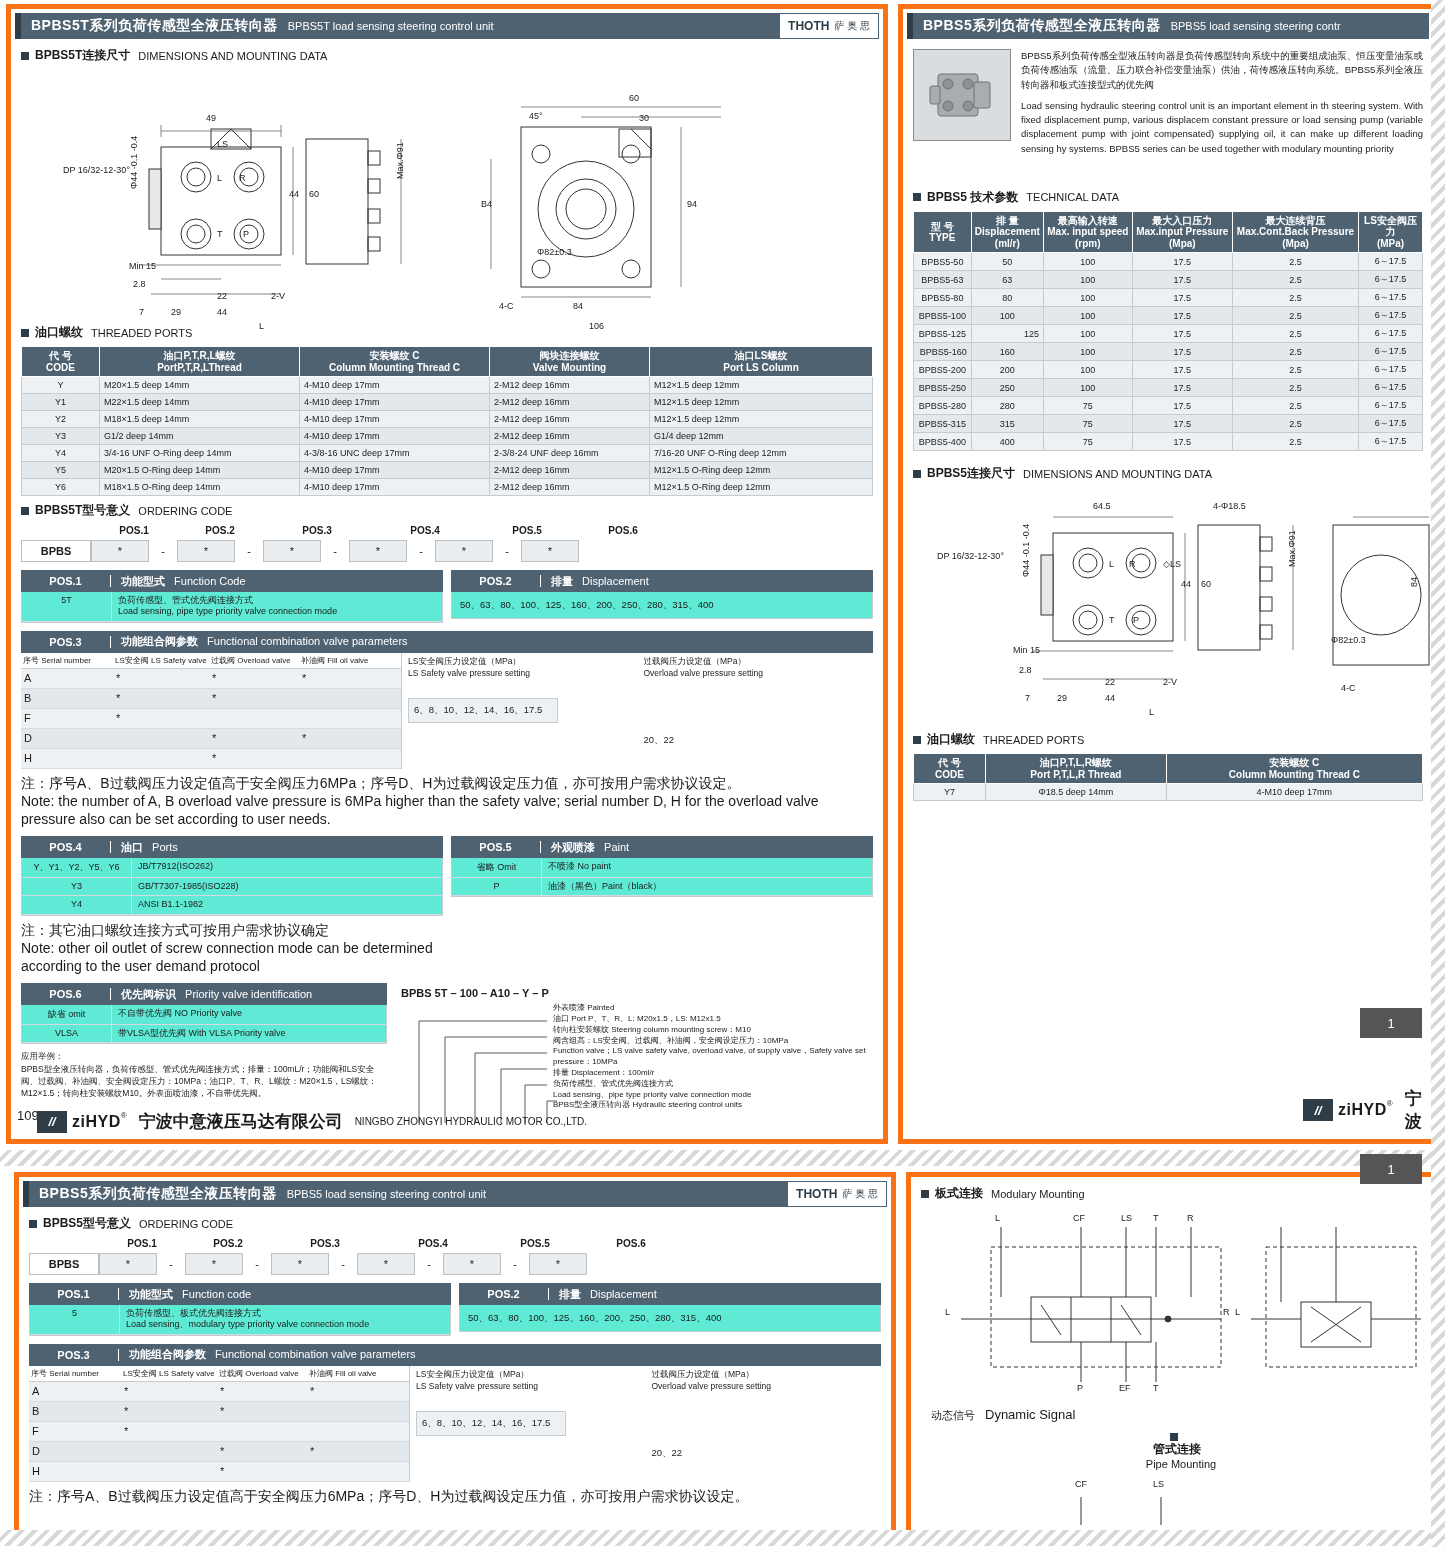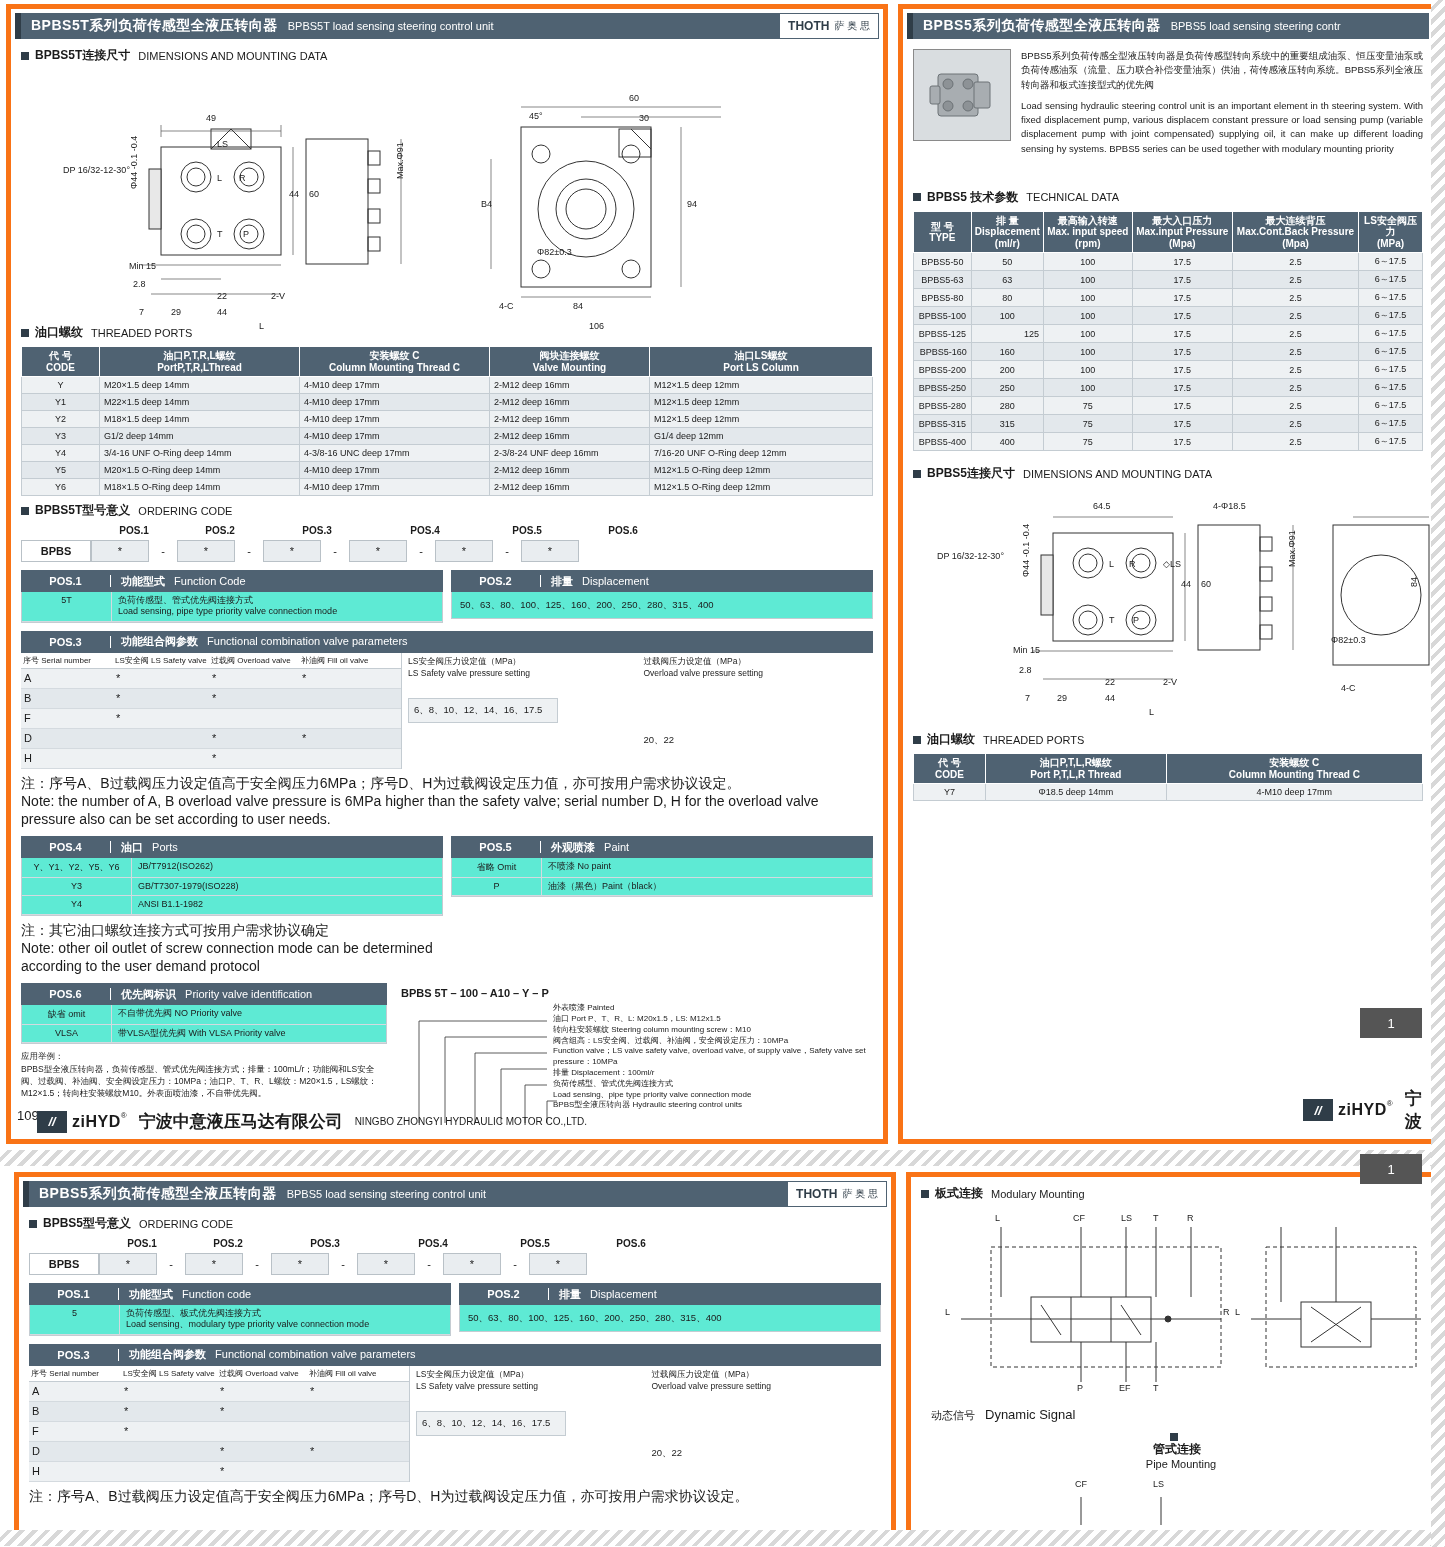--- a/index.html
+++ b/index.html
@@ -454,21 +454,21 @@
           <span style="font-weight:normal;margin-left:6px">Ports</span>
         </span>
       </div>
       <div class="posbody">
         <div class="posrow">
             <div class="c1" style="width:110px">Y、Y1、Y2、Y5、Y6</div>
             <div class="c2">JB/T7912(ISO262)</div>
           </div>
         <div class="posrow">
             <div class="c1" style="width:110px">Y3</div>
-            <div class="c2">GB/T7307-1979(ISO228)</div>
+            <div class="c2">GB/T7307-1985(ISO228)</div>
           </div>
         <div class="posrow">
             <div class="c1" style="width:110px">Y4</div>
             <div class="c2">ANSI B1.1-1982</div>
           </div>
       </div>
       <div class="note" style="margin-left:0">
         <div>注：其它油口螺纹连接方式可按用户需求协议确定</div>
         <div>Note: other oil outlet of screw connection mode can be determined according to the user demand protocol</div>
       </div>

